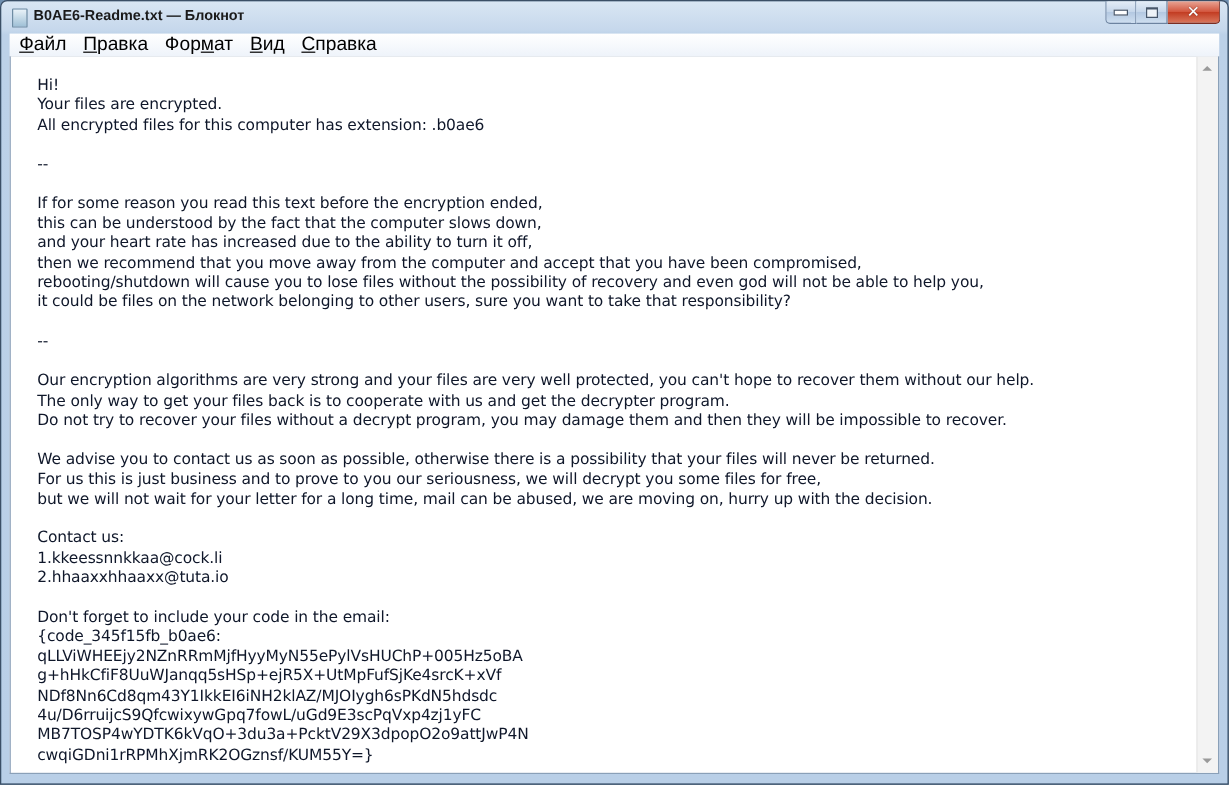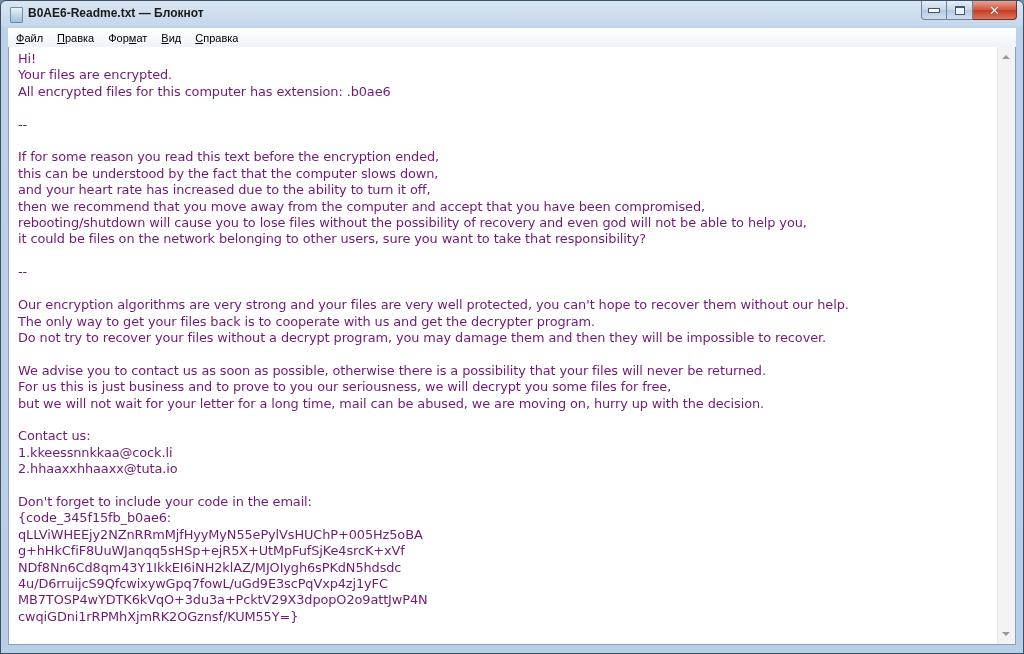--- a/index.html
+++ b/index.html
@@ -11,25 +11,25 @@
   .title { position:absolute; left:27px; top:5px; font-size:12px; color:#1a1a1a; font-family:"Liberation Sans", sans-serif;font-weight:bold; }
   .winbtns { position:absolute; right:6px; top:0; height:19px; display:flex; }
   .wb { height:19px; border:1px solid #6d83a0; border-top:none; box-sizing:border-box; display:flex; align-items:center; justify-content:center;
     background:linear-gradient(180deg,#e4edf7,#c5d6ea 50%,#b3c8e1 51%,#cfdff0); }
   .wb-min { width:26px; border-radius:0 0 0 4px; }
   .wb-max { width:26px; border-left:none; }
   .wb-close { width:44px; border-left:none; border-radius:0 0 4px 0; background:linear-gradient(180deg,#e8a494,#d2543c 50%,#c23c22 51%,#d9765c); border-color:#7a2d22; }
   .glyph-min { width:10px; height:3px; background:#fff; border:1px solid #46566a; }
   .glyph-max { width:8px; height:6px; border:1px solid #46566a; border-top-width:2px; background:#eef3f8; }
   .glyph-close { color:#fff; font-weight:bold; font-size:13px; text-shadow:0 0 1px #5a1a10; font-family:"DejaVu Sans", sans-serif; }
-  .menubar { position:absolute; left:7px; top:27px; right:7px; height:19px; background:linear-gradient(180deg,#ffffff,#eef3fa); border-bottom:1px solid #b6bcc6; display:flex; align-items:center; font-size:11px; font-family:"Liberation Sans", sans-serif; }
+  .menubar { position:absolute; left:7px; top:27px; right:7px; height:19px; background:linear-gradient(180deg,#ffffff,#eef3fa); border-bottom:1px solid #b6bcc6; display:flex; align-items:center; font-size:16px; font-family:"Liberation Sans", sans-serif; }
   .menu-item { padding:0 6px 0 8px; color:#000; cursor:default; }
   .menu-item u { text-decoration:underline; }
   .editor { position:absolute; left:7px; top:46px; right:7px; bottom:8px; background:#fff; border:1px solid #8aa0b8; border-top:none; overflow:hidden; }
-  .text { position:absolute; left:6px; top:1px; right:20px; bottom:0; margin:3px; white-space:pre; font-family:"DejaVu Sans", sans-serif; font-size:12.9px; line-height:16.4px; color:#701a75; letter-spacing:-0.1px; }
+  .text { position:absolute; left:6px; top:1px; right:20px; bottom:0; margin:16px; white-space:pre; font-family:"DejaVu Sans", sans-serif; font-size:12.9px; line-height:16.4px; color:#0f172a; letter-spacing:-0.1px; }
   .vscroll { position:absolute; right:0; top:0; width:17px; bottom:0; background:#f3f3f3; border-left:1px solid #e6e6e6; }
   .arrow-up, .arrow-down { position:absolute; left:4px; width:0; height:0; border-left:4px solid transparent; border-right:4px solid transparent; }
   .arrow-up { top:8px; border-bottom:4px solid #9a9a9a; }
   .arrow-down { bottom:8px; border-top:4px solid #9a9a9a; }
 </style>
 </head>
 <body>
 
 <div class="window">
   <div class="titlebar">

